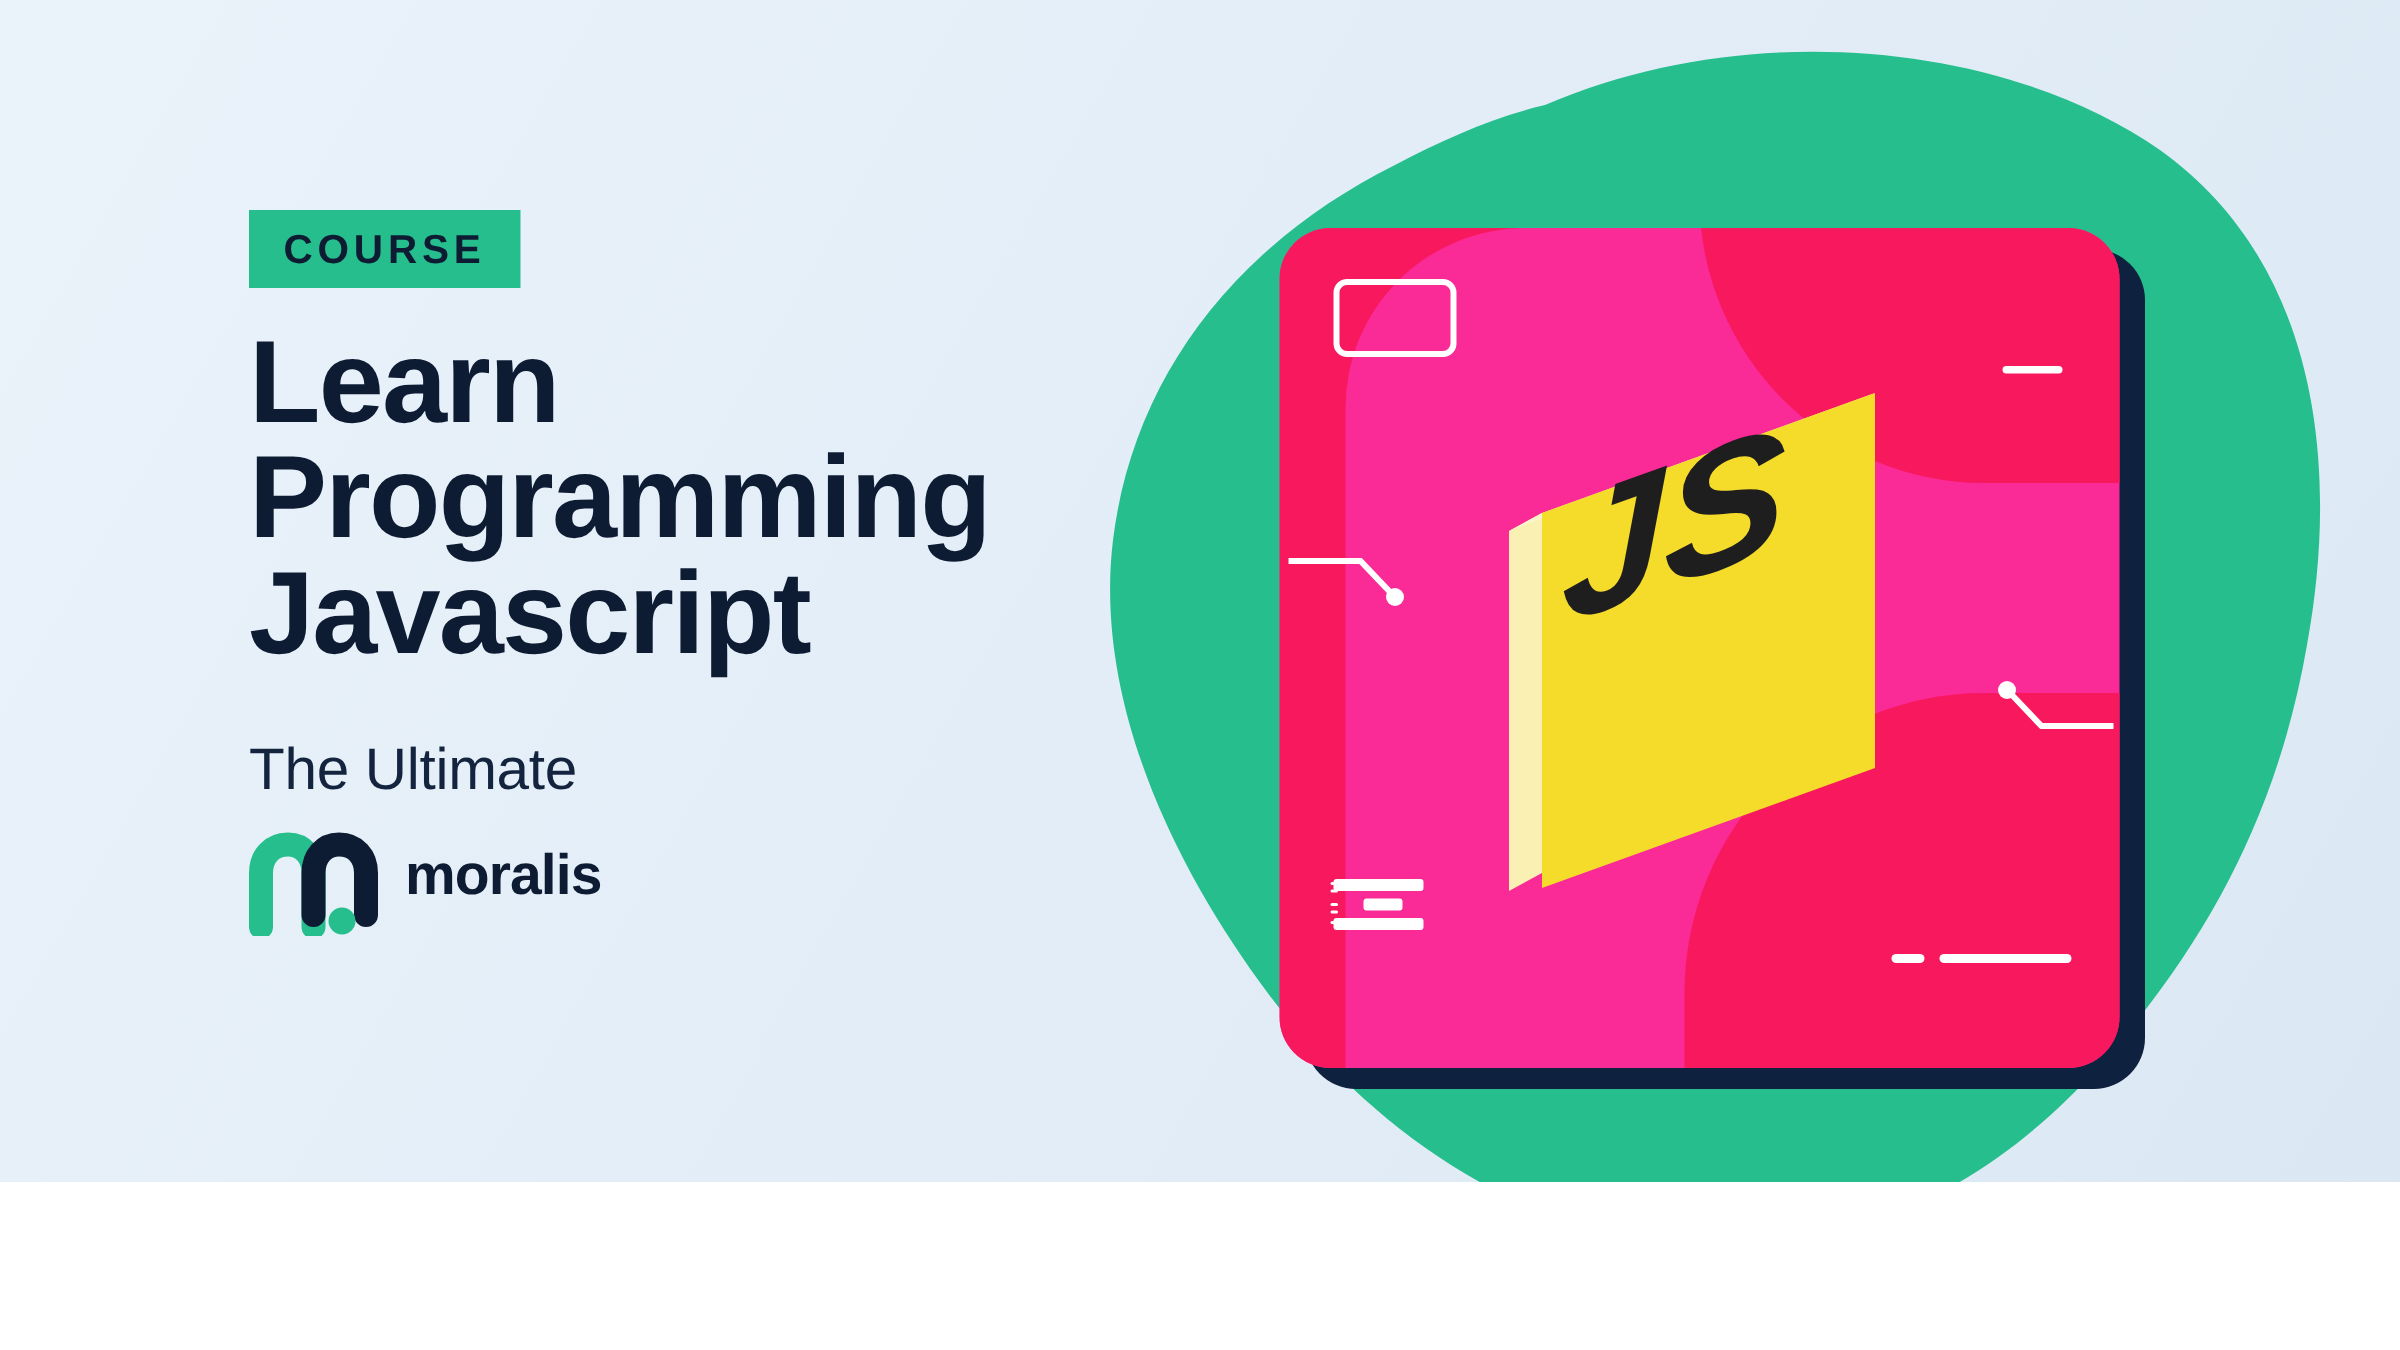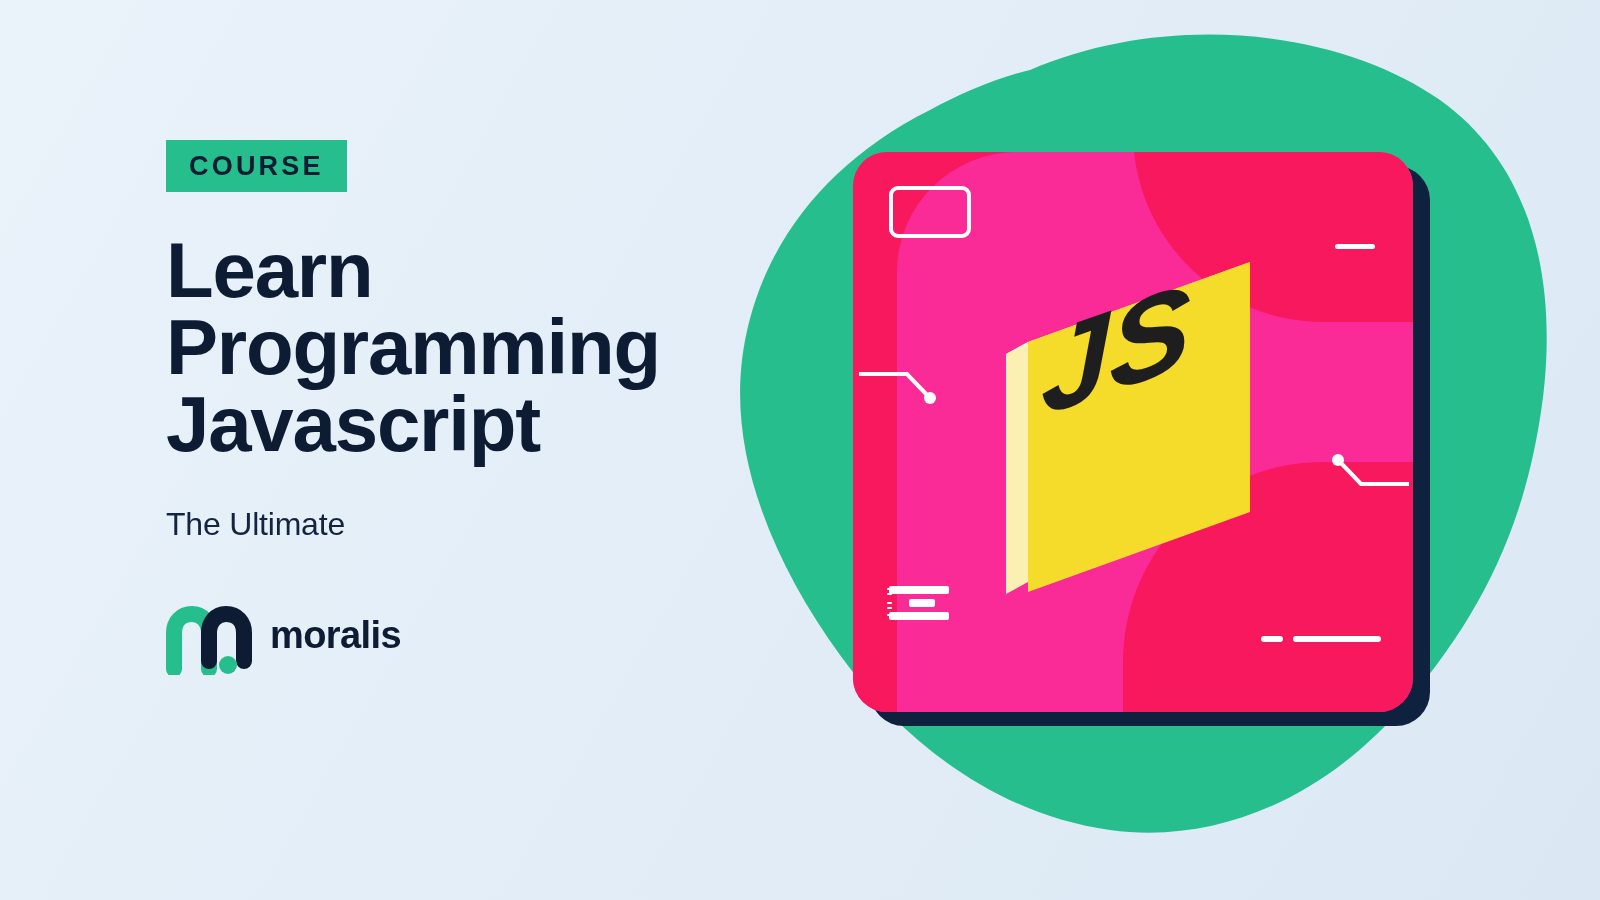--- a/index.html
+++ b/index.html
@@ -4,21 +4,21 @@
 <title>Course Banner</title>
 <style>
   * { margin:0; padding:0; box-sizing:border-box; }
   html,body {
     width:1600px; height:900px;
     font-family:"Liberation Sans", sans-serif;
     overflow:hidden;
   }
   #banner {
     position:relative;
-    width:1600px; height:900px;
+    width:1600px; height:788px;
     background:linear-gradient(120deg,#eaf3fa 0%,#e4eef8 40%,#dbe8f3 100%);
     overflow:hidden;
   }
 
   
   .blob {
     position:absolute;
     left:700px; top:30px;
     width:860px; height:840px;
     pointer-events:none;
@@ -34,41 +34,40 @@
     display:inline-block;
     background:#27be8d;
     color:#0d1b33;
     font-size:27px;
     font-weight:bold;
     letter-spacing:3.2px;
     padding:13px 23px 12px 23px;
     line-height:1;
   }
   .headline {
-    margin-top:40px;
+    margin-top:24px;
     color:#0d1b33;
     font-size:78px;
     font-weight:bold;
     line-height:0.99;
     letter-spacing:-1.2px;
   }
   .headline .hl-line { display:block; }
   .subtitle {
     margin-top:36px;
     color:#14243f;
-    font-size:32px;
+    font-size:39px;
     font-weight:400;
     line-height:1.55;
     letter-spacing:-0.2px;
   }
   .subtitle .sub-line { display:block; }
 
   
   .logo {
-    margin-top:46px;
     display:flex;
     align-items:center;
     gap:18px;
   }
   .logo-mark { width:86px; height:80px; flex:0 0 auto; }
   .logo-words {
     color:#0d1b33;
     font-size:38px;
     font-weight:bold;
     line-height:1.06;

